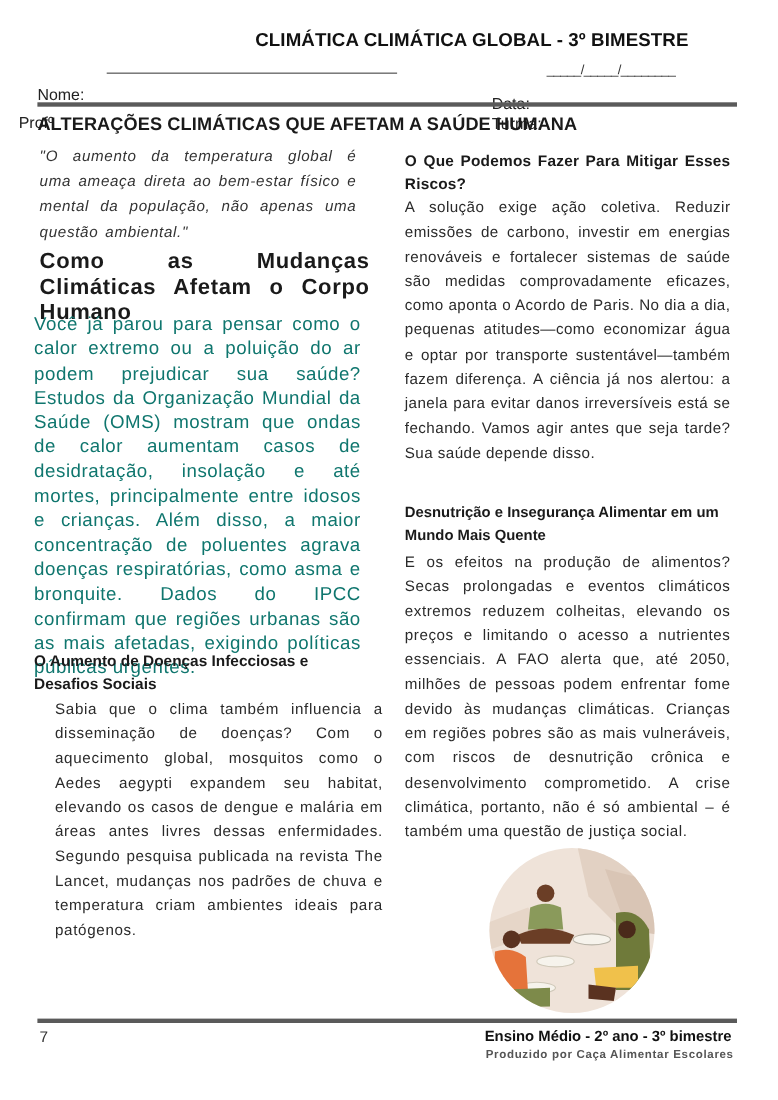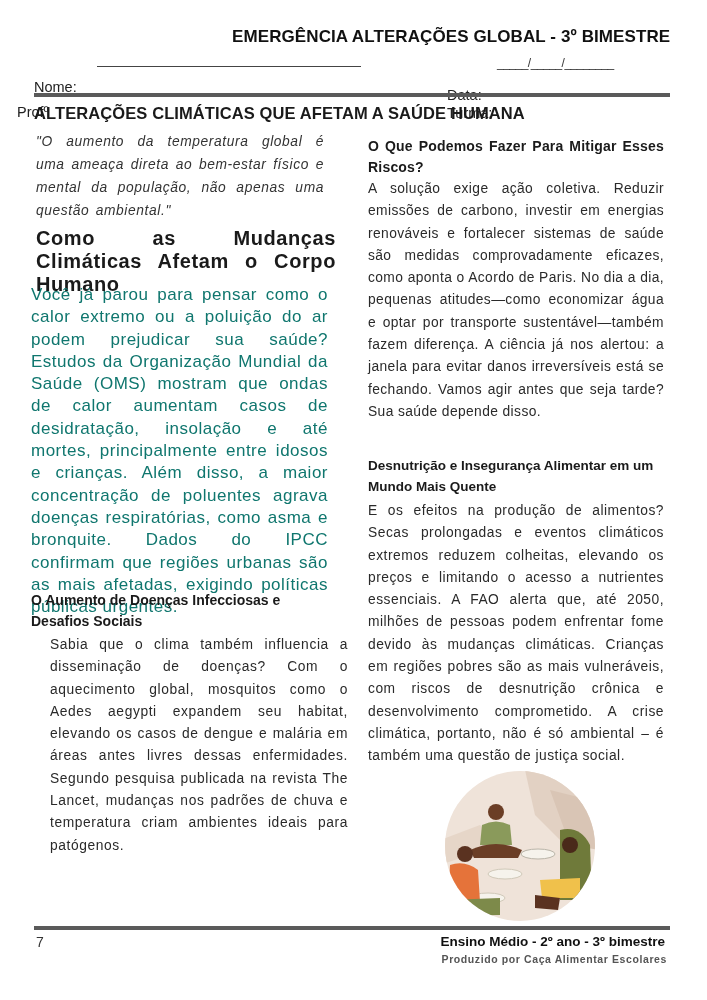--- a/index.html
+++ b/index.html
@@ -40,21 +40,21 @@
   .illustration { left: 440px; top: 770px; width: 160px; height: 152px; }
 
   .bottom-rule { left: 34px; top: 926px; width: 636px; height: 4px; background: #5a5a5a; }
   .page-num { left: 36px; top: 934px; font-size: 14px; color: #333; }
   .footer-main { right: 42px; top: 934px; font-size: 13.5px; font-weight: bold; color: #111; }
   .footer-sub { right: 40px; top: 953px; font-size: 10.5px; font-weight: bold; color: #555; letter-spacing: 0.6px; }
 </style>
 </head>
 <body>
 
-<div class="abs doc-title">EMERGÊNCIA ALTERAÇÕES GLOBAL - 3º BIMESTRE</div>
+<div class="abs doc-title">CLIMÁTICA CLIMÁTICA GLOBAL - 3º BIMESTRE</div>
 
 <div class="abs label nome-label">Nome:</div>
 <div class="abs nome-line"></div>
 <div class="abs label prof-label">Profº</div>
 <div class="abs label data-label">Data:</div>
 <div class="abs data-blanks">_____/_____/________</div>
 <div class="abs label turma-label">Turma:</div>
 <div class="abs top-rule"></div>
 
 <div class="abs main-heading">ALTERAÇÕES CLIMÁTICAS QUE AFETAM A SAÚDE HUMANA</div>

